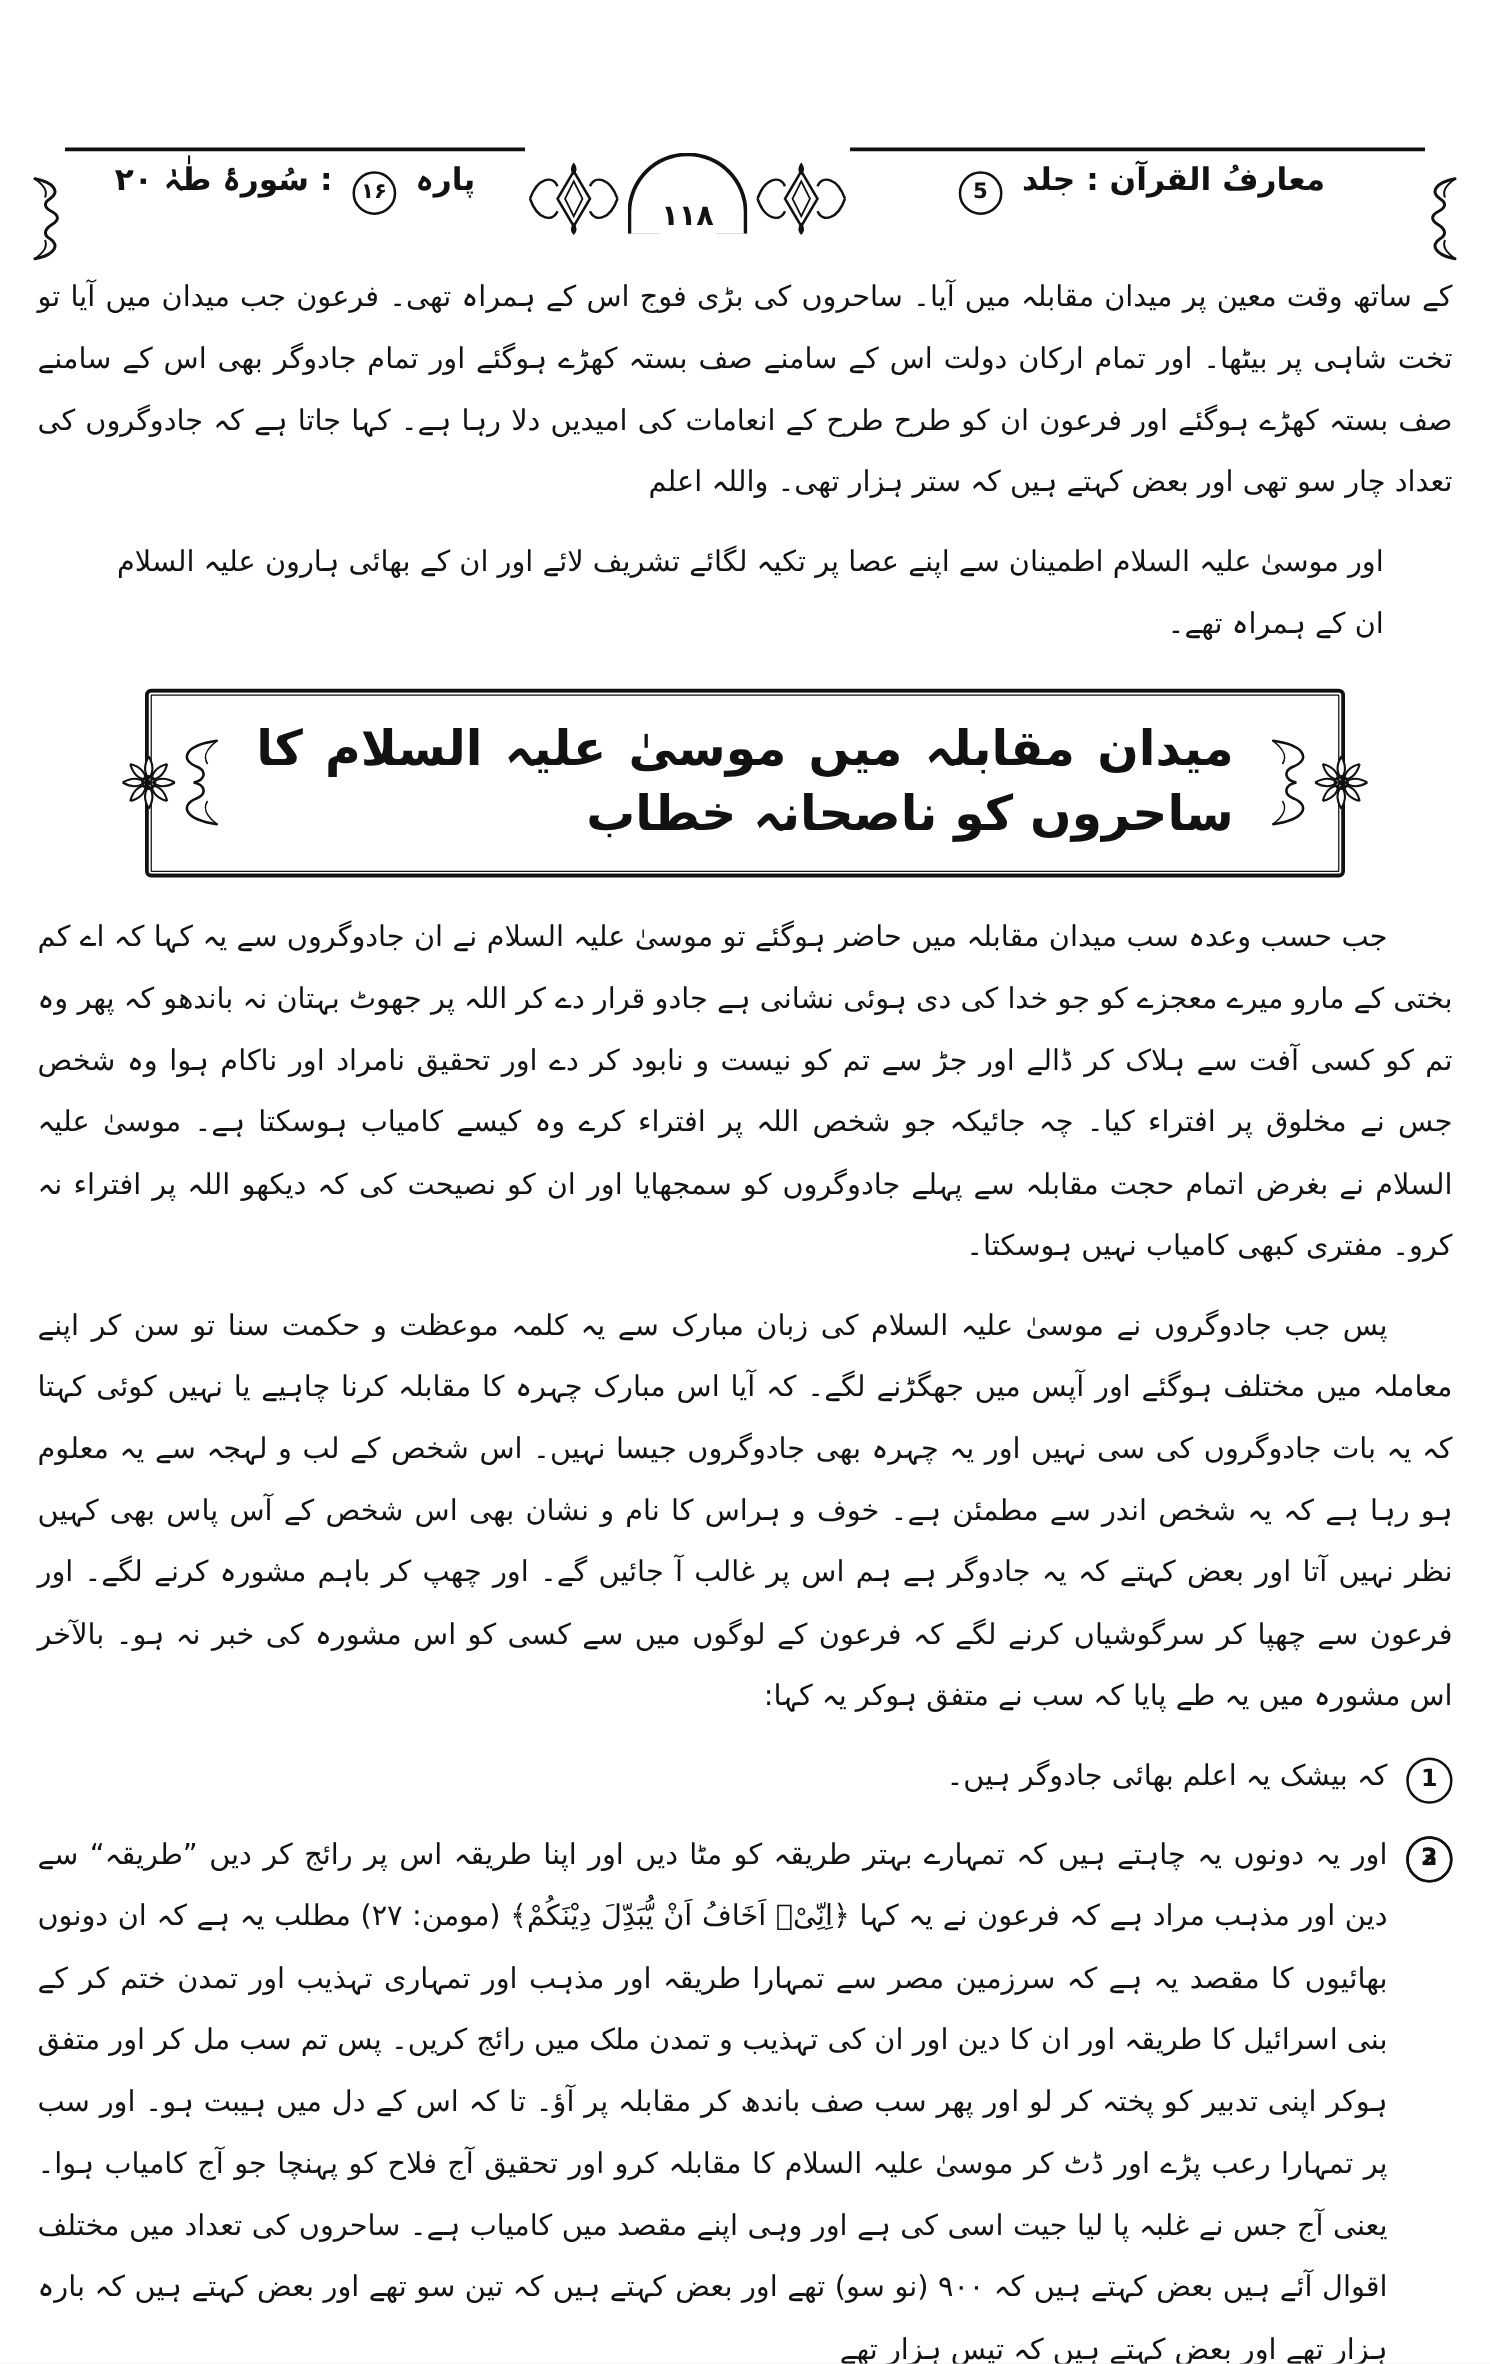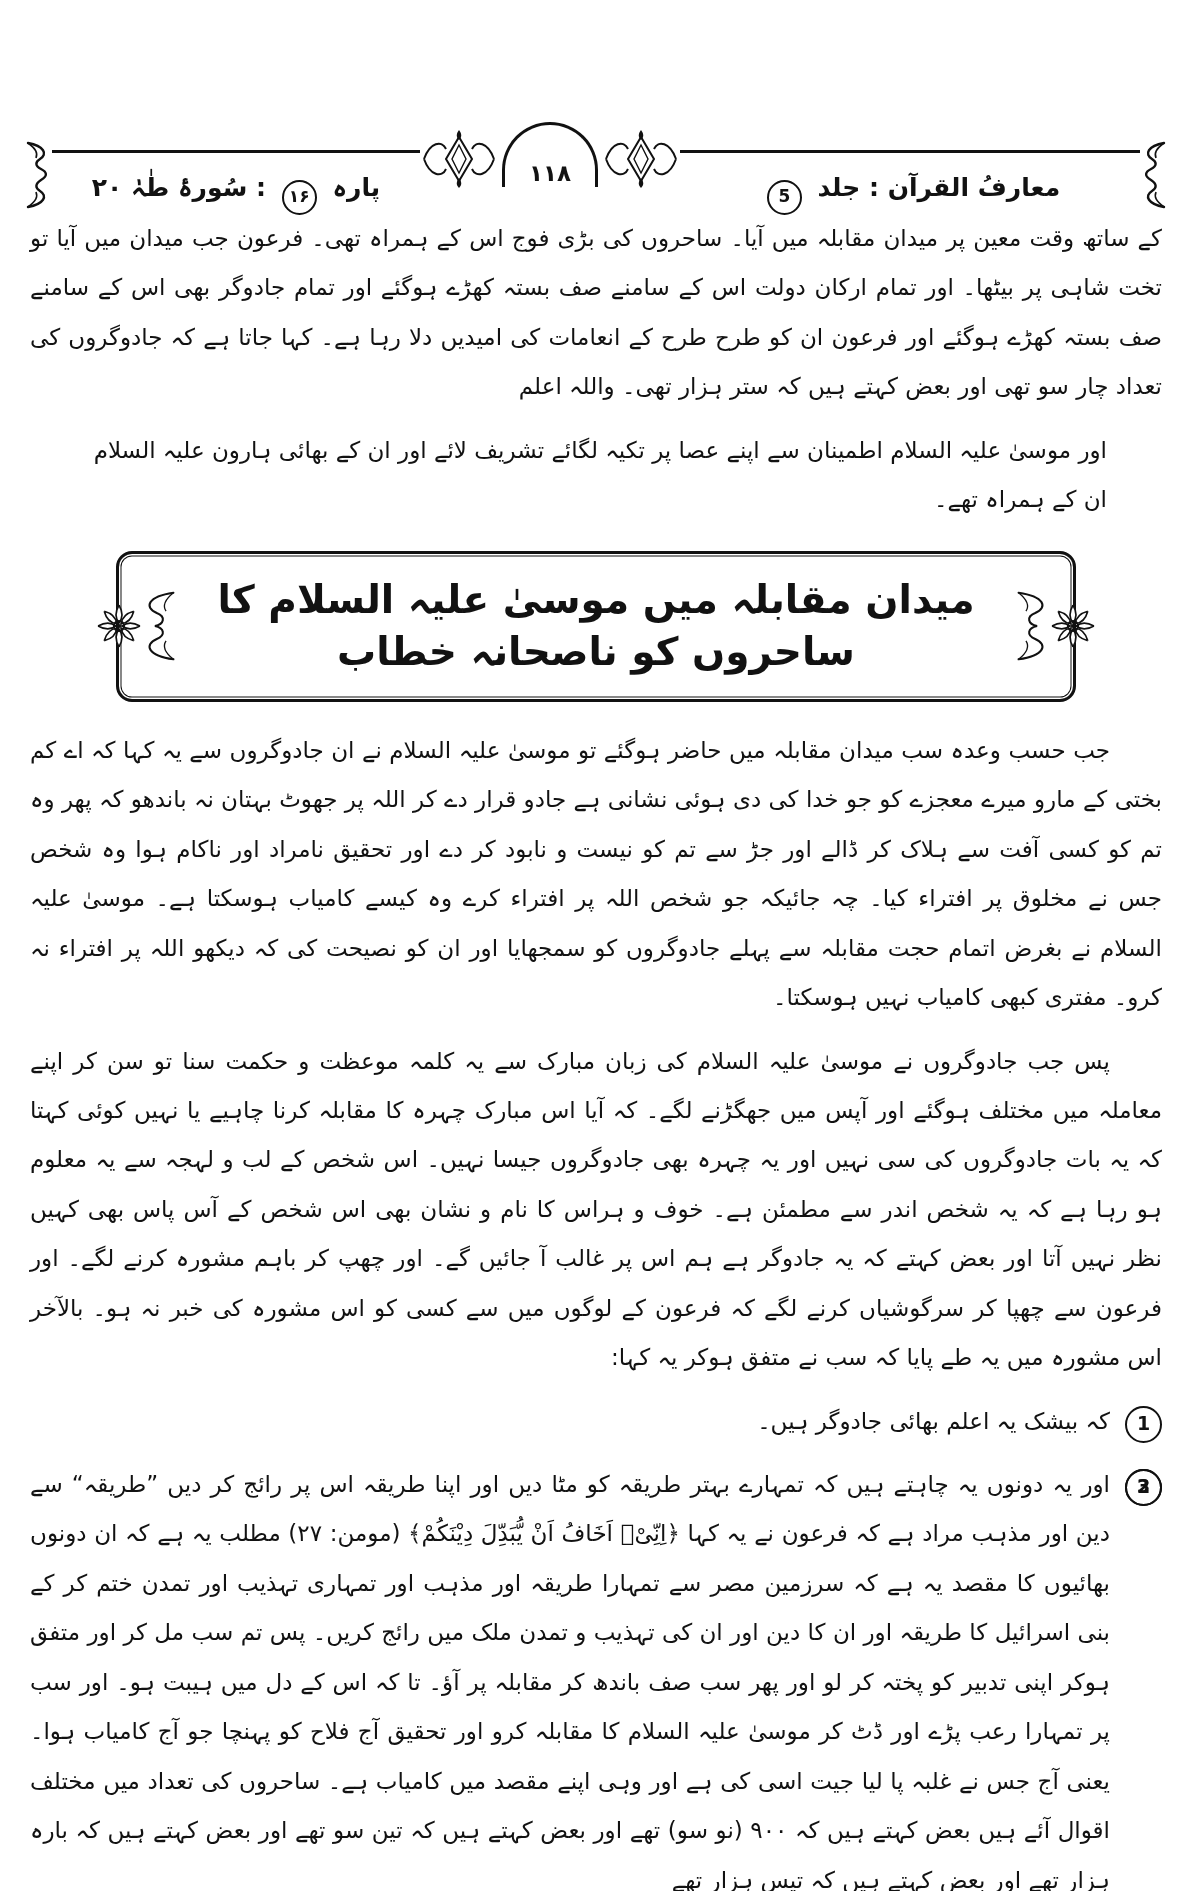--- a/index.html
+++ b/index.html
@@ -9,21 +9,21 @@
     font-family:"DejaVu Sans",sans-serif;
     direction:rtl;
   }
   
   .header{
     position:absolute;top:118px;right:26px;left:26px;
     display:flex;align-items:flex-start;height:86px;
   }
   .hd-bracket{flex:0 0 auto;margin-top:22px;}
   .hd-cell{
-    border-top:3px solid #111;margin-top:32px;padding-top:20px;
+    border-top:3px solid #111;padding-top:8px;
     text-align:center;font-size:25px;font-weight:bold;white-space:nowrap;
   }
   .hd-cell.right{flex:1.25;}
   .hd-cell.left{flex:1;}
   .badge-circle{
     display:inline-block;width:31px;height:31px;line-height:28px;
     border:2.5px solid #111;border-radius:50%;font-size:17px;
     text-align:center;vertical-align:-6px;margin:0 7px;font-weight:bold;
   }
   .hd-ornament{flex:0 0 auto;margin-top:10px;}
@@ -43,22 +43,22 @@
   .content{
     position:absolute;top:214px;right:30px;left:30px;
     font-size:23px;line-height:2.15;text-align:justify;
   }
   .para{margin:0 0 14px 0;}
   .para.indent{text-indent:52px;}
   .para.center-line{text-align:right;margin:0 55px 14px 55px;}
   
   .heading-box{
     position:relative;margin:26px 86px 24px 86px;
-    border:3px solid #111;border-radius:16px;
-    padding:20px 86px;text-align:center;
+    border:3px solid #111;border-radius:5px;
+    padding:20px 86px;
     font-size:39px;font-weight:bold;line-height:1.35;
     box-shadow:inset 0 0 0 1.5px #fff, inset 0 0 0 2.5px #111;
   }
   .rosette{position:absolute;top:50%;}
   .rosette.r-right{right:-23px;transform:translateY(-50%);}
   .rosette.r-left{left:-23px;transform:translateY(-50%);}
   .scroll-orn{position:absolute;top:50%;}
   .scroll-orn.s-right{right:10px;transform:translateY(-50%) scaleX(-1);}
   .scroll-orn.s-left{left:10px;transform:translateY(-50%);}
   

